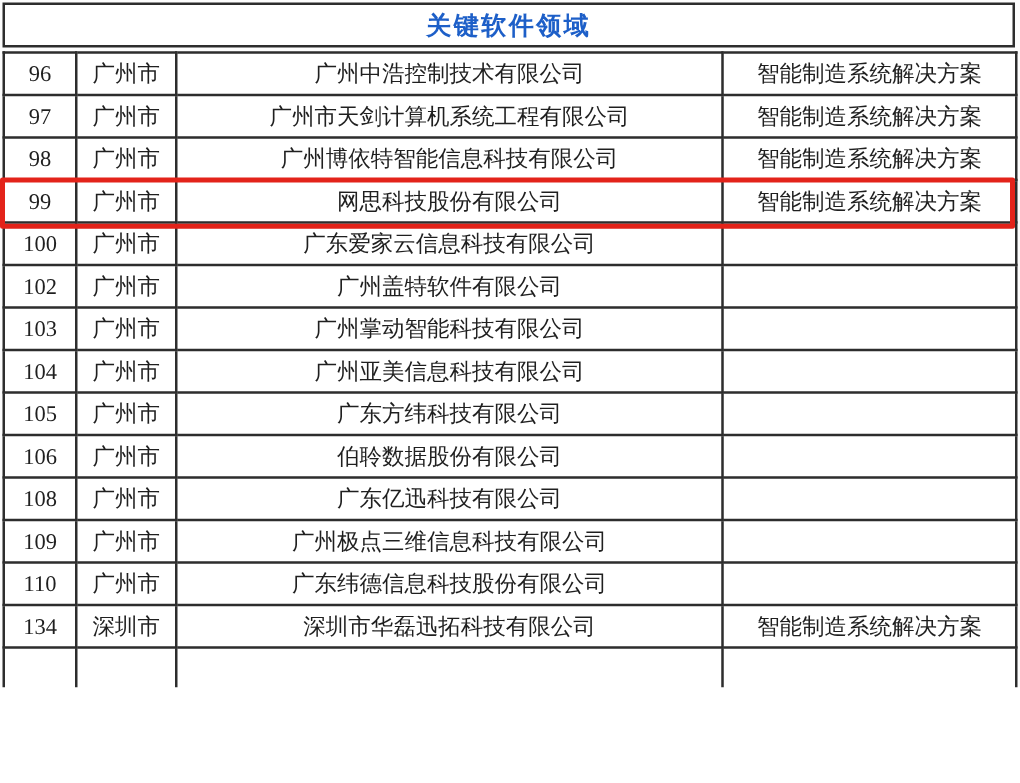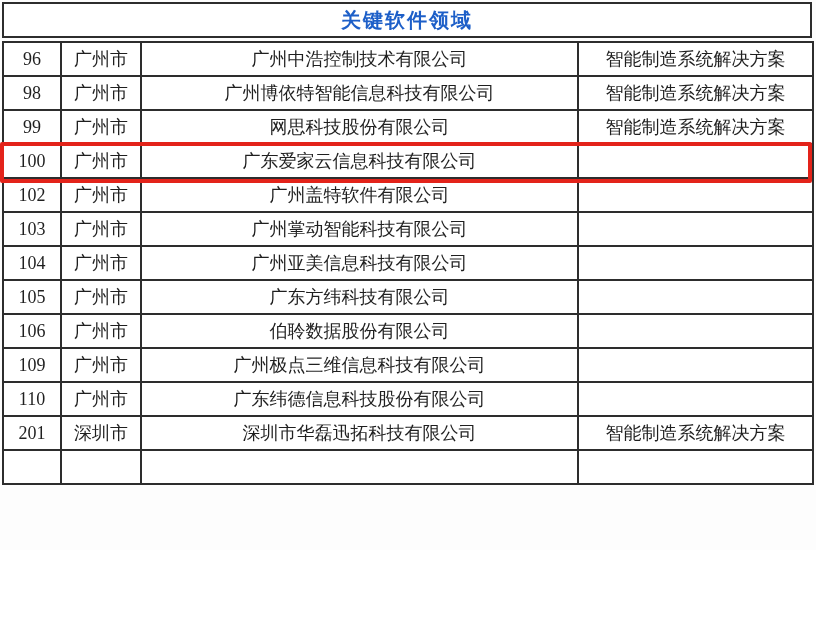--- a/index.html
+++ b/index.html
@@ -81,20 +81,26 @@
       <col style="width:235px">
     </colgroup>
     <tbody id="table-body">
         <tr>
     <td class="c-no">96</td>
     <td class="c-city">广州市</td>
     <td class="c-company">广州中浩控制技术有限公司</td>
     <td class="c-solution">智能制造系统解决方案</td>
   </tr>
         <tr>
+    <td class="c-no">97</td>
+    <td class="c-city">广州市</td>
+    <td class="c-company">广州市天剑计算机系统工程有限公司</td>
+    <td class="c-solution">智能制造系统解决方案</td>
+  </tr>
+        <tr>
     <td class="c-no">98</td>
     <td class="c-city">广州市</td>
     <td class="c-company">广州博依特智能信息科技有限公司</td>
     <td class="c-solution">智能制造系统解决方案</td>
   </tr>
         <tr>
     <td class="c-no">99</td>
     <td class="c-city">广州市</td>
     <td class="c-company">网思科技股份有限公司</td>
     <td class="c-solution">智能制造系统解决方案</td>
@@ -129,33 +135,39 @@
     <td class="c-company">广东方纬科技有限公司</td>
     <td class="c-solution"></td>
   </tr>
         <tr>
     <td class="c-no">106</td>
     <td class="c-city">广州市</td>
     <td class="c-company">伯聆数据股份有限公司</td>
     <td class="c-solution"></td>
   </tr>
         <tr>
+    <td class="c-no">108</td>
+    <td class="c-city">广州市</td>
+    <td class="c-company">广东亿迅科技有限公司</td>
+    <td class="c-solution"></td>
+  </tr>
+        <tr>
     <td class="c-no">109</td>
     <td class="c-city">广州市</td>
     <td class="c-company">广州极点三维信息科技有限公司</td>
     <td class="c-solution"></td>
   </tr>
         <tr>
     <td class="c-no">110</td>
     <td class="c-city">广州市</td>
     <td class="c-company">广东纬德信息科技股份有限公司</td>
     <td class="c-solution"></td>
   </tr>
         <tr>
-    <td class="c-no">201</td>
+    <td class="c-no">134</td>
     <td class="c-city">深圳市</td>
     <td class="c-company">深圳市华磊迅拓科技有限公司</td>
     <td class="c-solution">智能制造系统解决方案</td>
   </tr>
         <tr>
     <td class="c-no"></td>
     <td class="c-city"></td>
     <td class="c-company"></td>
     <td class="c-solution"></td>
   </tr>

